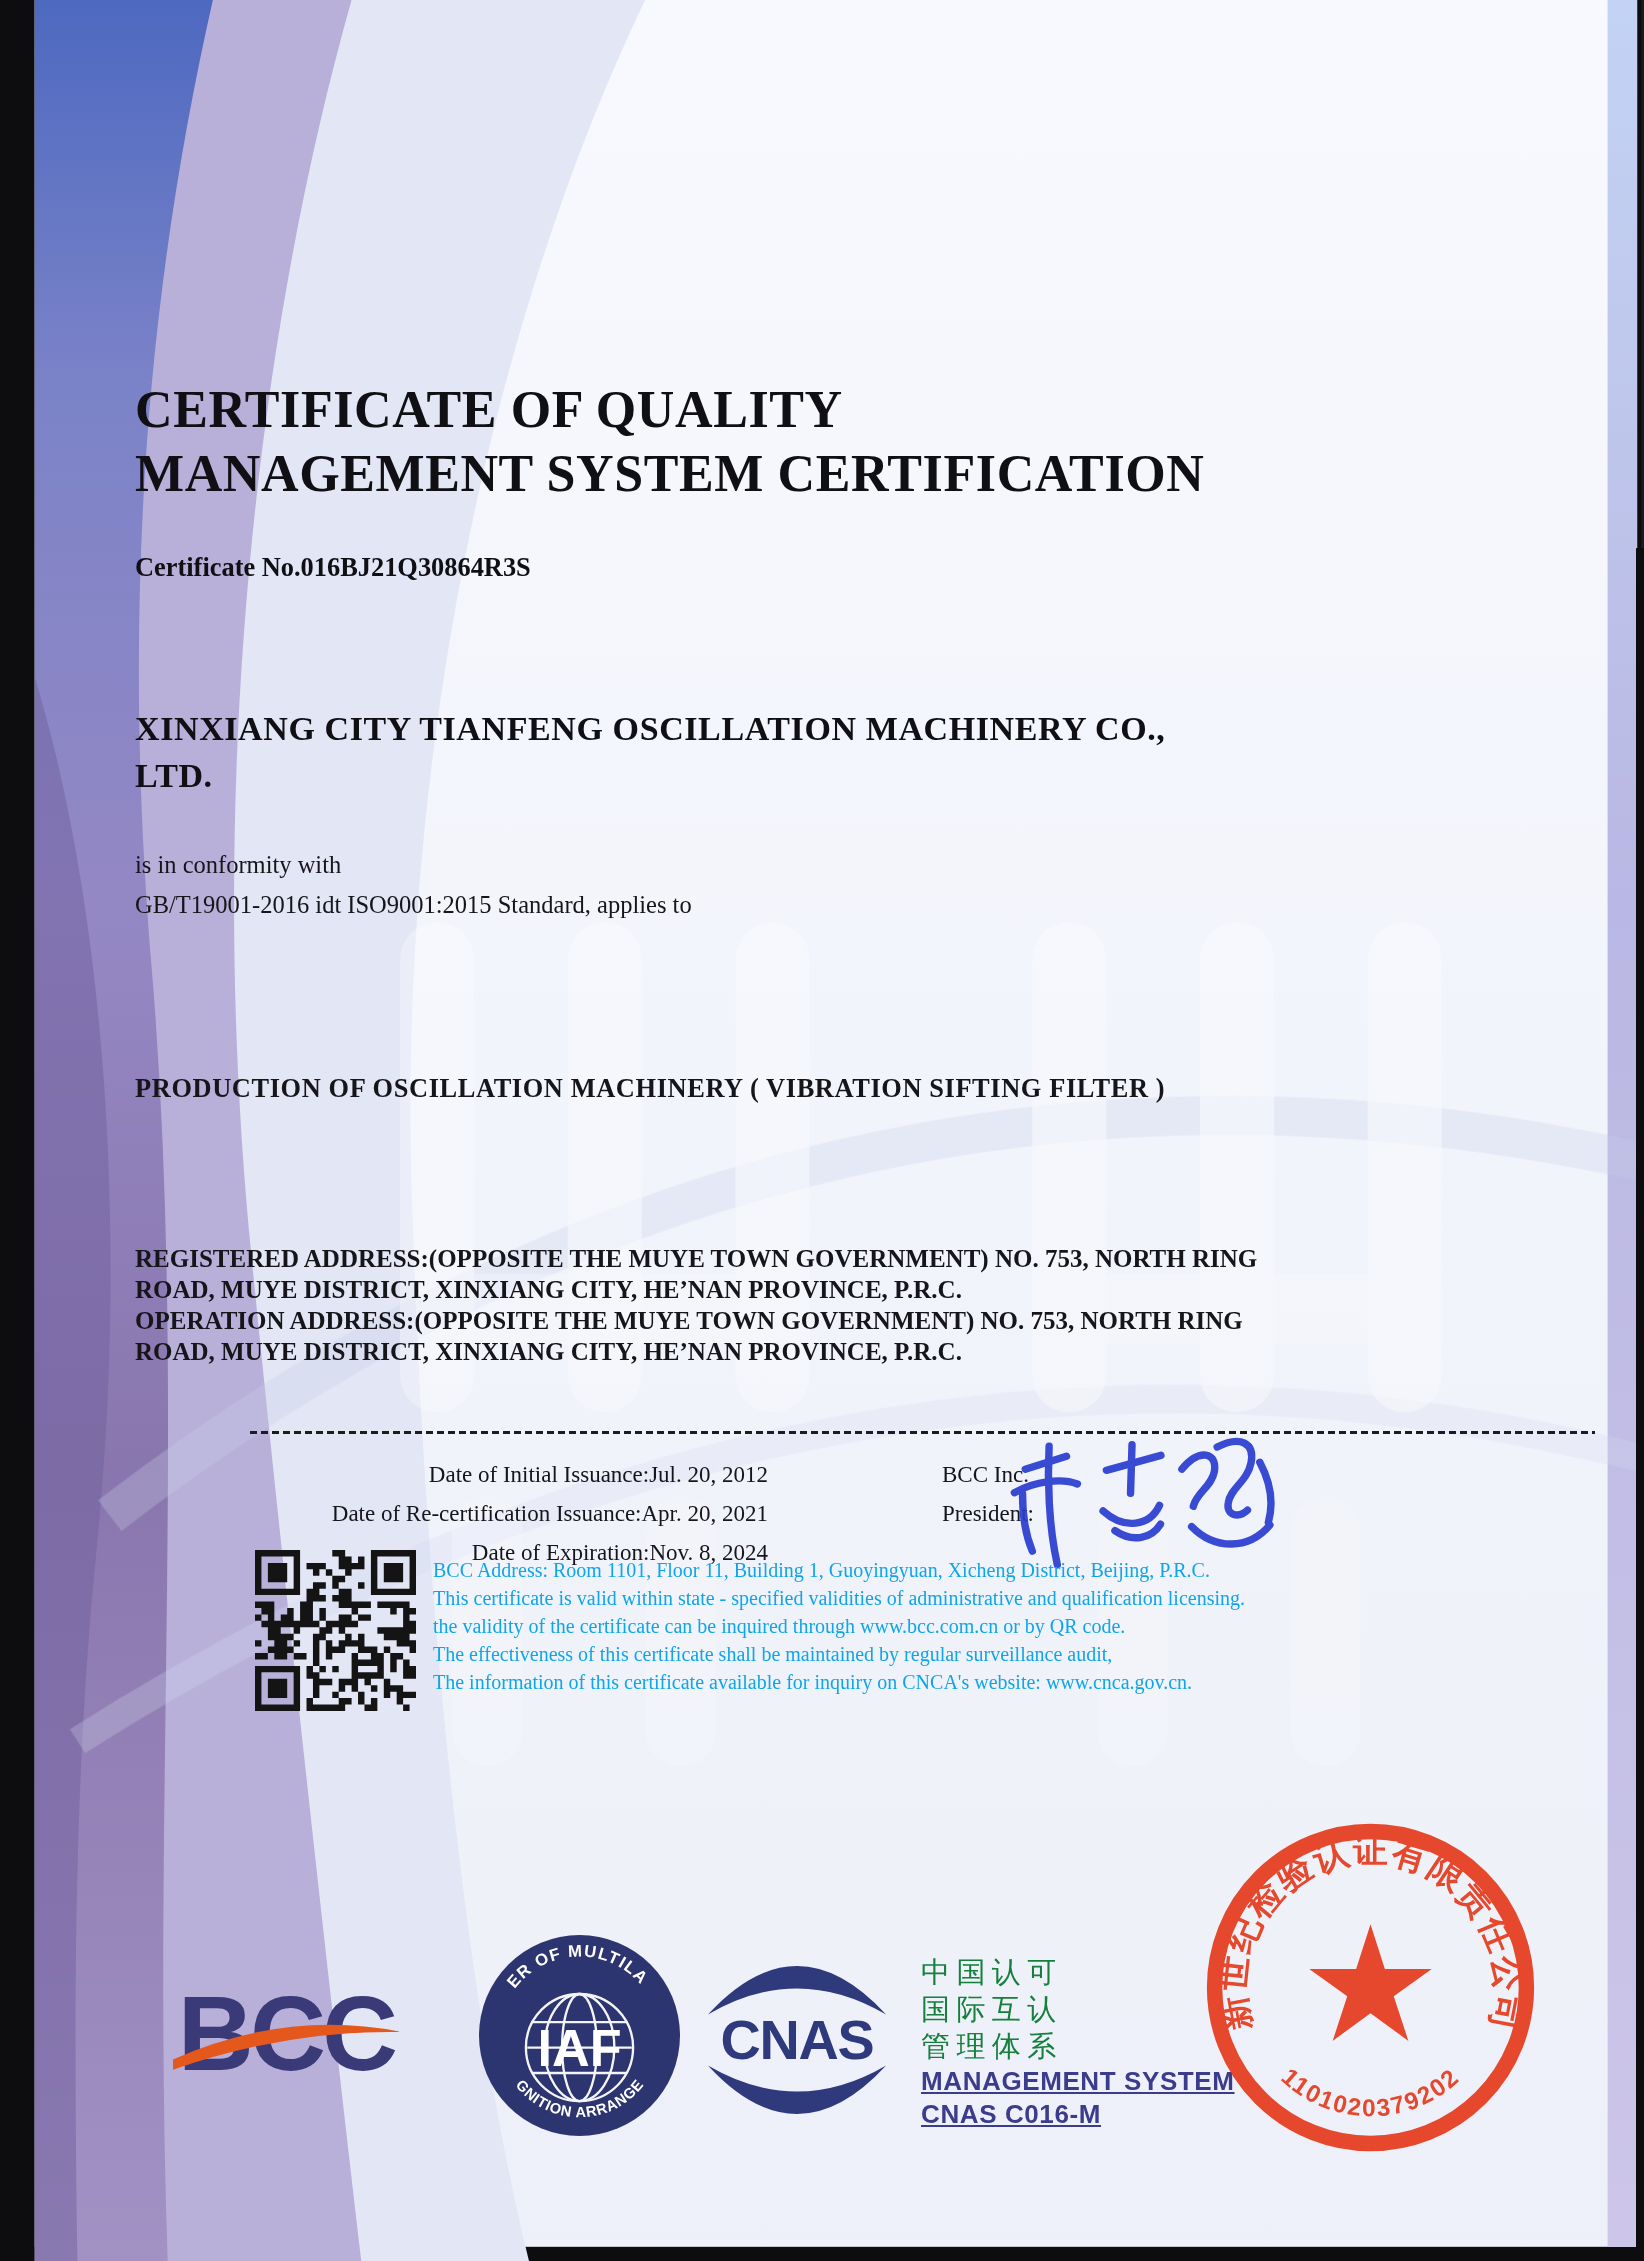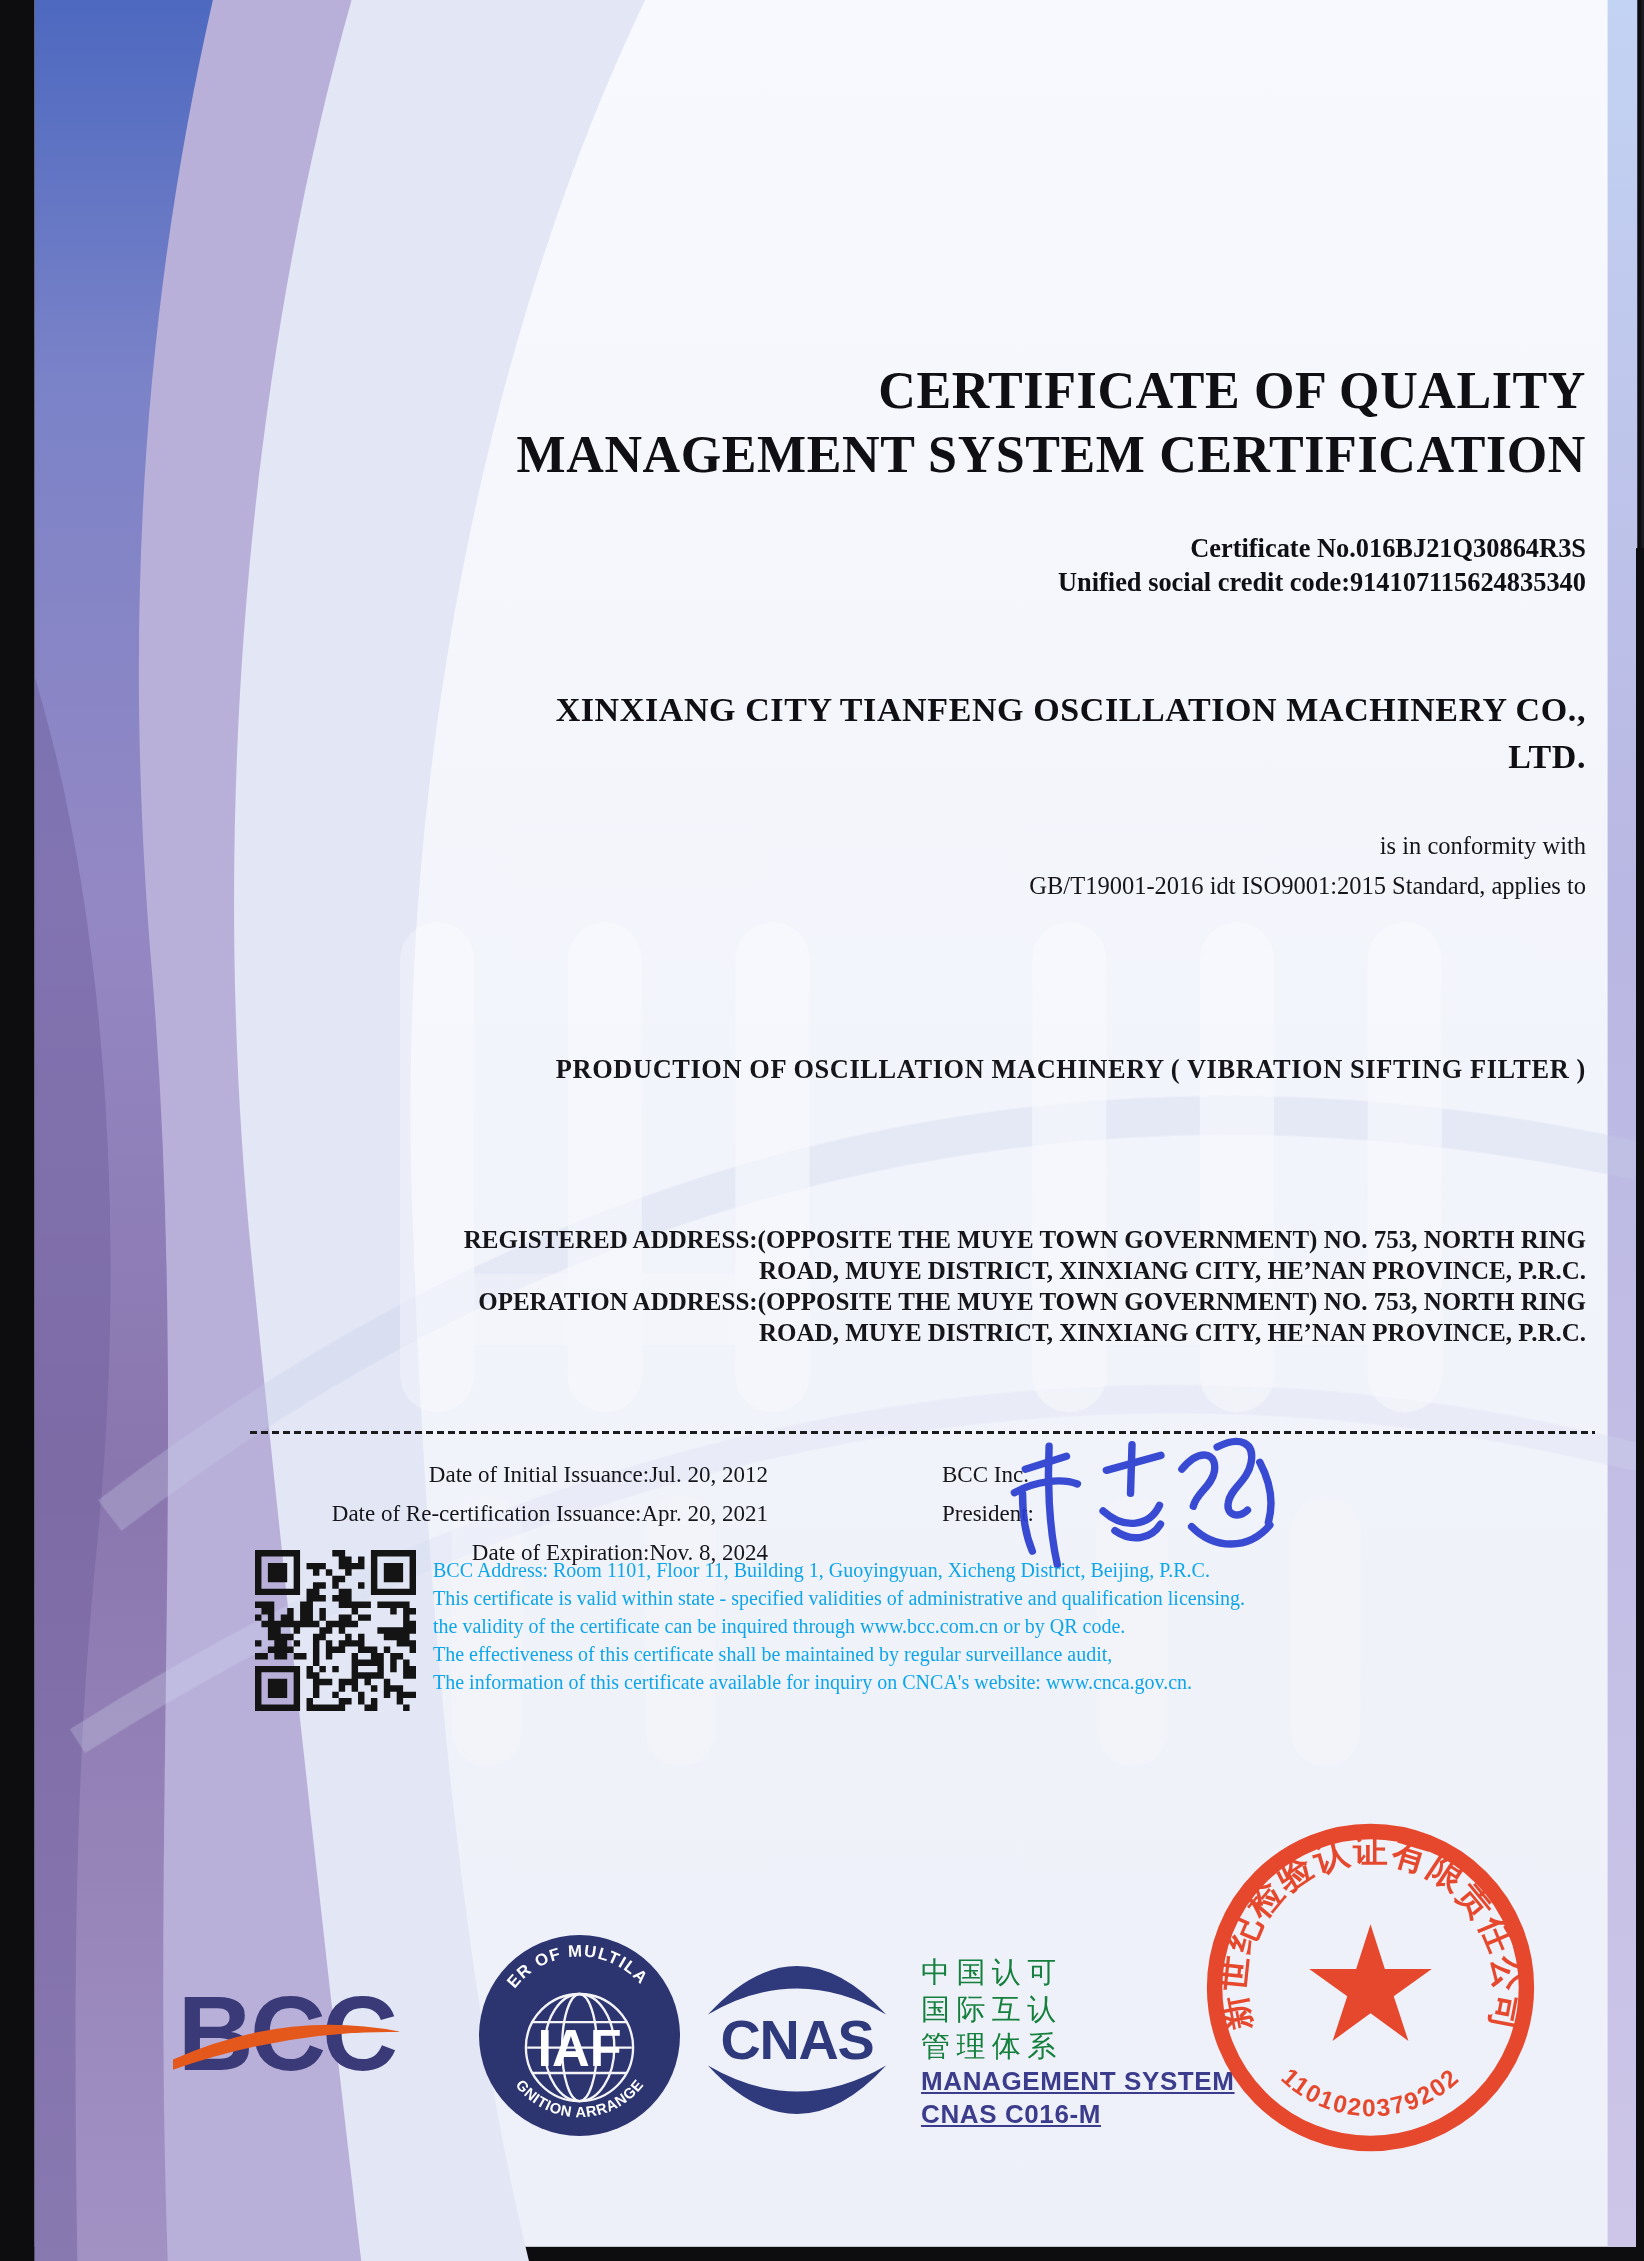--- a/index.html
+++ b/index.html
@@ -5,21 +5,21 @@
   html,body{margin:0;padding:0;background:#0d0d0f;}
   .page{
     position:relative;
     width:1645px;height:2261px;
     overflow:hidden;
     font-family:"Liberation Serif", serif;
     color:#141414;
   }
   .bg{position:absolute;inset:0;width:100%;height:100%;}
   .abs{position:absolute;}
-  .ctr{left:135px;width:1451px;text-align:right;}
+  .ctr{left:135px;width:1451px;text-align:left;margin-top:19px;}
   .title{font-size:52px;font-weight:700;line-height:64px;letter-spacing:0.6px;color:#101014;}
   .certno{font-size:26.4px;font-weight:700;line-height:34px;color:#101014;}
   .plain{font-size:24.5px;font-weight:400;color:#15151a;}
   .company{font-size:34px;font-weight:700;line-height:47px;letter-spacing:0.6px;color:#101014;}
   .scope{font-size:26.4px;font-weight:700;letter-spacing:0.6px;color:#15151a;}
   .addr{font-size:25px;font-weight:700;line-height:31px;color:#15151a;}
   .dates{font-size:23px;line-height:39px;color:#15151a;text-align:right;}
   .issuer{font-size:23px;line-height:39px;color:#15151a;}
   .fineprint{font-size:20px;line-height:28px;color:#0ea5e9;}
   .dashrule{
@@ -89,21 +89,20 @@
     <rect x="2536" y="850" width="14" height="2656" fill="#0d0d0f"></rect>
     <rect x="2544" y="0" width="6" height="850" fill="#1a1a20"></rect>
   </svg>
 
   <div class="abs ctr title" style="top:359px;">
     <div>CERTIFICATE OF QUALITY</div>
     <div>MANAGEMENT SYSTEM CERTIFICATION</div>
   </div>
 
   <div class="abs ctr certno" style="top:531px;">Certificate No.016BJ21Q30864R3S</div>
-  <div class="abs ctr certno" style="top:565px;">Unified social credit code:914107115624835340</div>
 
 
   <div class="abs ctr company" style="top:686px;">
     <div>XINXIANG CITY TIANFENG OSCILLATION MACHINERY CO.,</div>
     <div>LTD.</div>
   </div>
 
   <div class="abs ctr plain" style="top:832px;">is in conformity with</div>
   <div class="abs ctr plain" style="top:872px;">GB/T19001-2016 idt ISO9001:2015 Standard, applies to</div>
 

